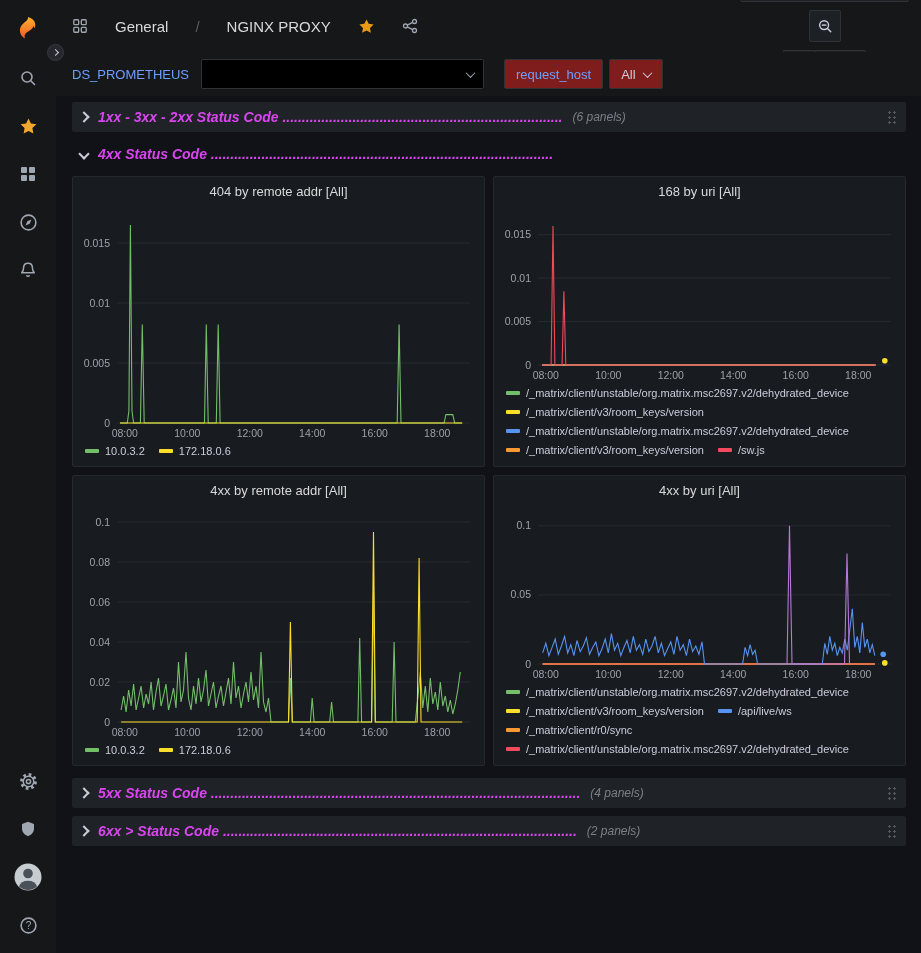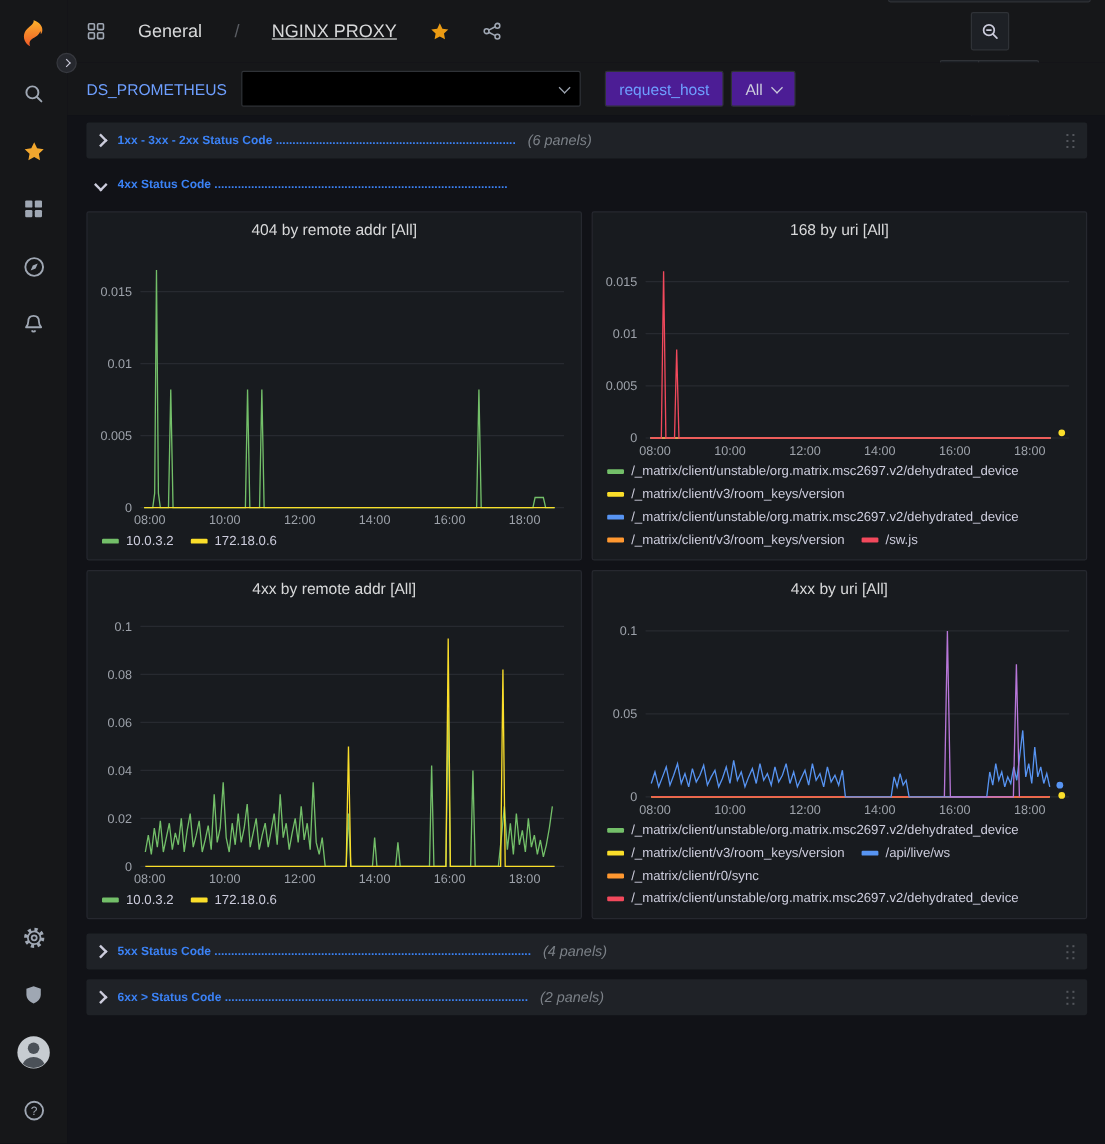--- a/index.html
+++ b/index.html
@@ -18,21 +18,21 @@
   .side-spacer{flex:1;}
   .expand-btn{position:absolute;left:47px;top:44px;width:17px;height:17px;border-radius:50%;
     background:#26282e;border:1px solid #37393f;color:#ccccdc;display:flex;align-items:center;
     justify-content:center;z-index:9;padding:0;cursor:pointer;}
   
   .navbar{position:absolute;left:56px;right:0;top:0;height:52px;background:#161719;
     display:flex;align-items:center;padding:0 12px 0 16px;box-sizing:border-box;}
   .crumbs{display:flex;align-items:center;gap:27px;font-size:15px;color:#d8d9da;}
   .crumbs .icon{display:flex;color:#9fa7b3;}
   .crumbs .sep{color:#5a5d63;}
-  .crumb-title{font-weight:500;cursor:pointer;text-decoration:underline;}
+  .crumb-title{font-weight:500;cursor:pointer;}
   .crumb-sec{cursor:pointer;}
   .star-fav{color:#eb9b13;display:flex;cursor:pointer;}
   .share-ic{color:#9fa7b3;display:flex;cursor:pointer;}
   .nav-right{margin-left:auto;display:flex;align-items:center;gap:8px;flex-direction:column;}
   .tool-btn{height:32px;min-width:32px;padding:0 7px;background:#1d2025;border:1px solid #2f3237;
     border-radius:2px;display:flex;align-items:center;justify-content:center;gap:7px;
     color:#ccccdc;cursor:pointer;font-family:inherit;font-size:13px;box-sizing:border-box;}
   .btn-group{display:flex;}
   .btn-group .tool-btn:first-child{border-radius:2px 0 0 2px;border-right:none;}
   .btn-group .tool-btn:last-child{border-radius:0 2px 2px 0;}
@@ -43,33 +43,33 @@
   .chev-sm{display:inline-block;width:6px;height:6px;border-right:1.5px solid currentColor;
     border-bottom:1.5px solid currentColor;transform:rotate(45deg) translate(-1px,-1px);}
   
   .submenu{position:absolute;left:56px;right:0;top:52px;height:44px;background:#161719;
     display:flex;align-items:center;padding:0 16px;box-sizing:border-box;}
   .var-label{color:#6e9fff;font-weight:500;margin-right:12px;cursor:pointer;}
   .var-black{width:283px;height:30px;background:#000;border:1px solid #2f3237;border-radius:2px;
     display:flex;align-items:center;justify-content:flex-end;padding:0 9px;box-sizing:border-box;
     color:#9fa7b3;cursor:pointer;}
   .var-pair{display:flex;gap:6px;margin-left:20px;}
-  .var-btn{height:30px;padding:0 11px;border:1px solid #2f3237;background:#4c1d95;border-radius:2px;
+  .var-btn{height:30px;padding:0 11px;border:1px solid #2f3237;background:#7f1d1d;border-radius:2px;
     color:#ccccdc;display:flex;align-items:center;gap:8px;font-family:inherit;font-size:13px;cursor:pointer;}
   .var-btn.blue{color:#6e9fff;}
   
   .dashboard{position:absolute;left:56px;right:0;top:96px;bottom:0;background:#111217;
     padding:6px 15px 0 16px;box-sizing:border-box;overflow:hidden;}
   .row-head{height:28px;display:flex;align-items:center;padding:0 8px;margin-bottom:8px;cursor:pointer;}
   .row-head.strip{background:#1f2227;border-radius:2px;height:30px;}
   .chev{display:inline-block;width:6px;height:6px;border-right:2px solid #ccccdc;
     border-bottom:2px solid #ccccdc;flex:none;}
   .chev-right{transform:rotate(-45deg);}
   .chev-down{transform:rotate(45deg);}
-  .row-title{font-weight:700;font-size:10px;color:#3b82f6;white-space:nowrap;overflow:hidden;margin-left:10px;}
+  .row-title{font-weight:700;font-size:14px;color:#d946ef;white-space:nowrap;overflow:hidden;margin-left:10px;font-style:italic;}
   .row-count{font-style:italic;color:#7b8087;font-size:12px;margin-left:10px;white-space:nowrap;}
   .drag-dots{margin-left:auto;width:11px;height:15px;flex:none;
     background-image:radial-gradient(#53565c 1px, transparent 1.3px);background-size:5px 5px;cursor:grab;}
   .panel-grid{display:grid;grid-template-columns:1fr 1fr;gap:8px;margin-bottom:12px;}
   .panel{background:#181b1f;border:1px solid #26282f;border-radius:2px;height:291px;
     display:flex;flex-direction:column;overflow:hidden;box-sizing:border-box;text-align:center;}
   .panel-title{height:28px;flex:none;display:flex;align-items:center;justify-content:center;
     font-size:13px;font-weight:500;color:#d8d9da;cursor:pointer;}
   .chart{width:100%;flex:none;}
   .chart-a{height:236px;}

